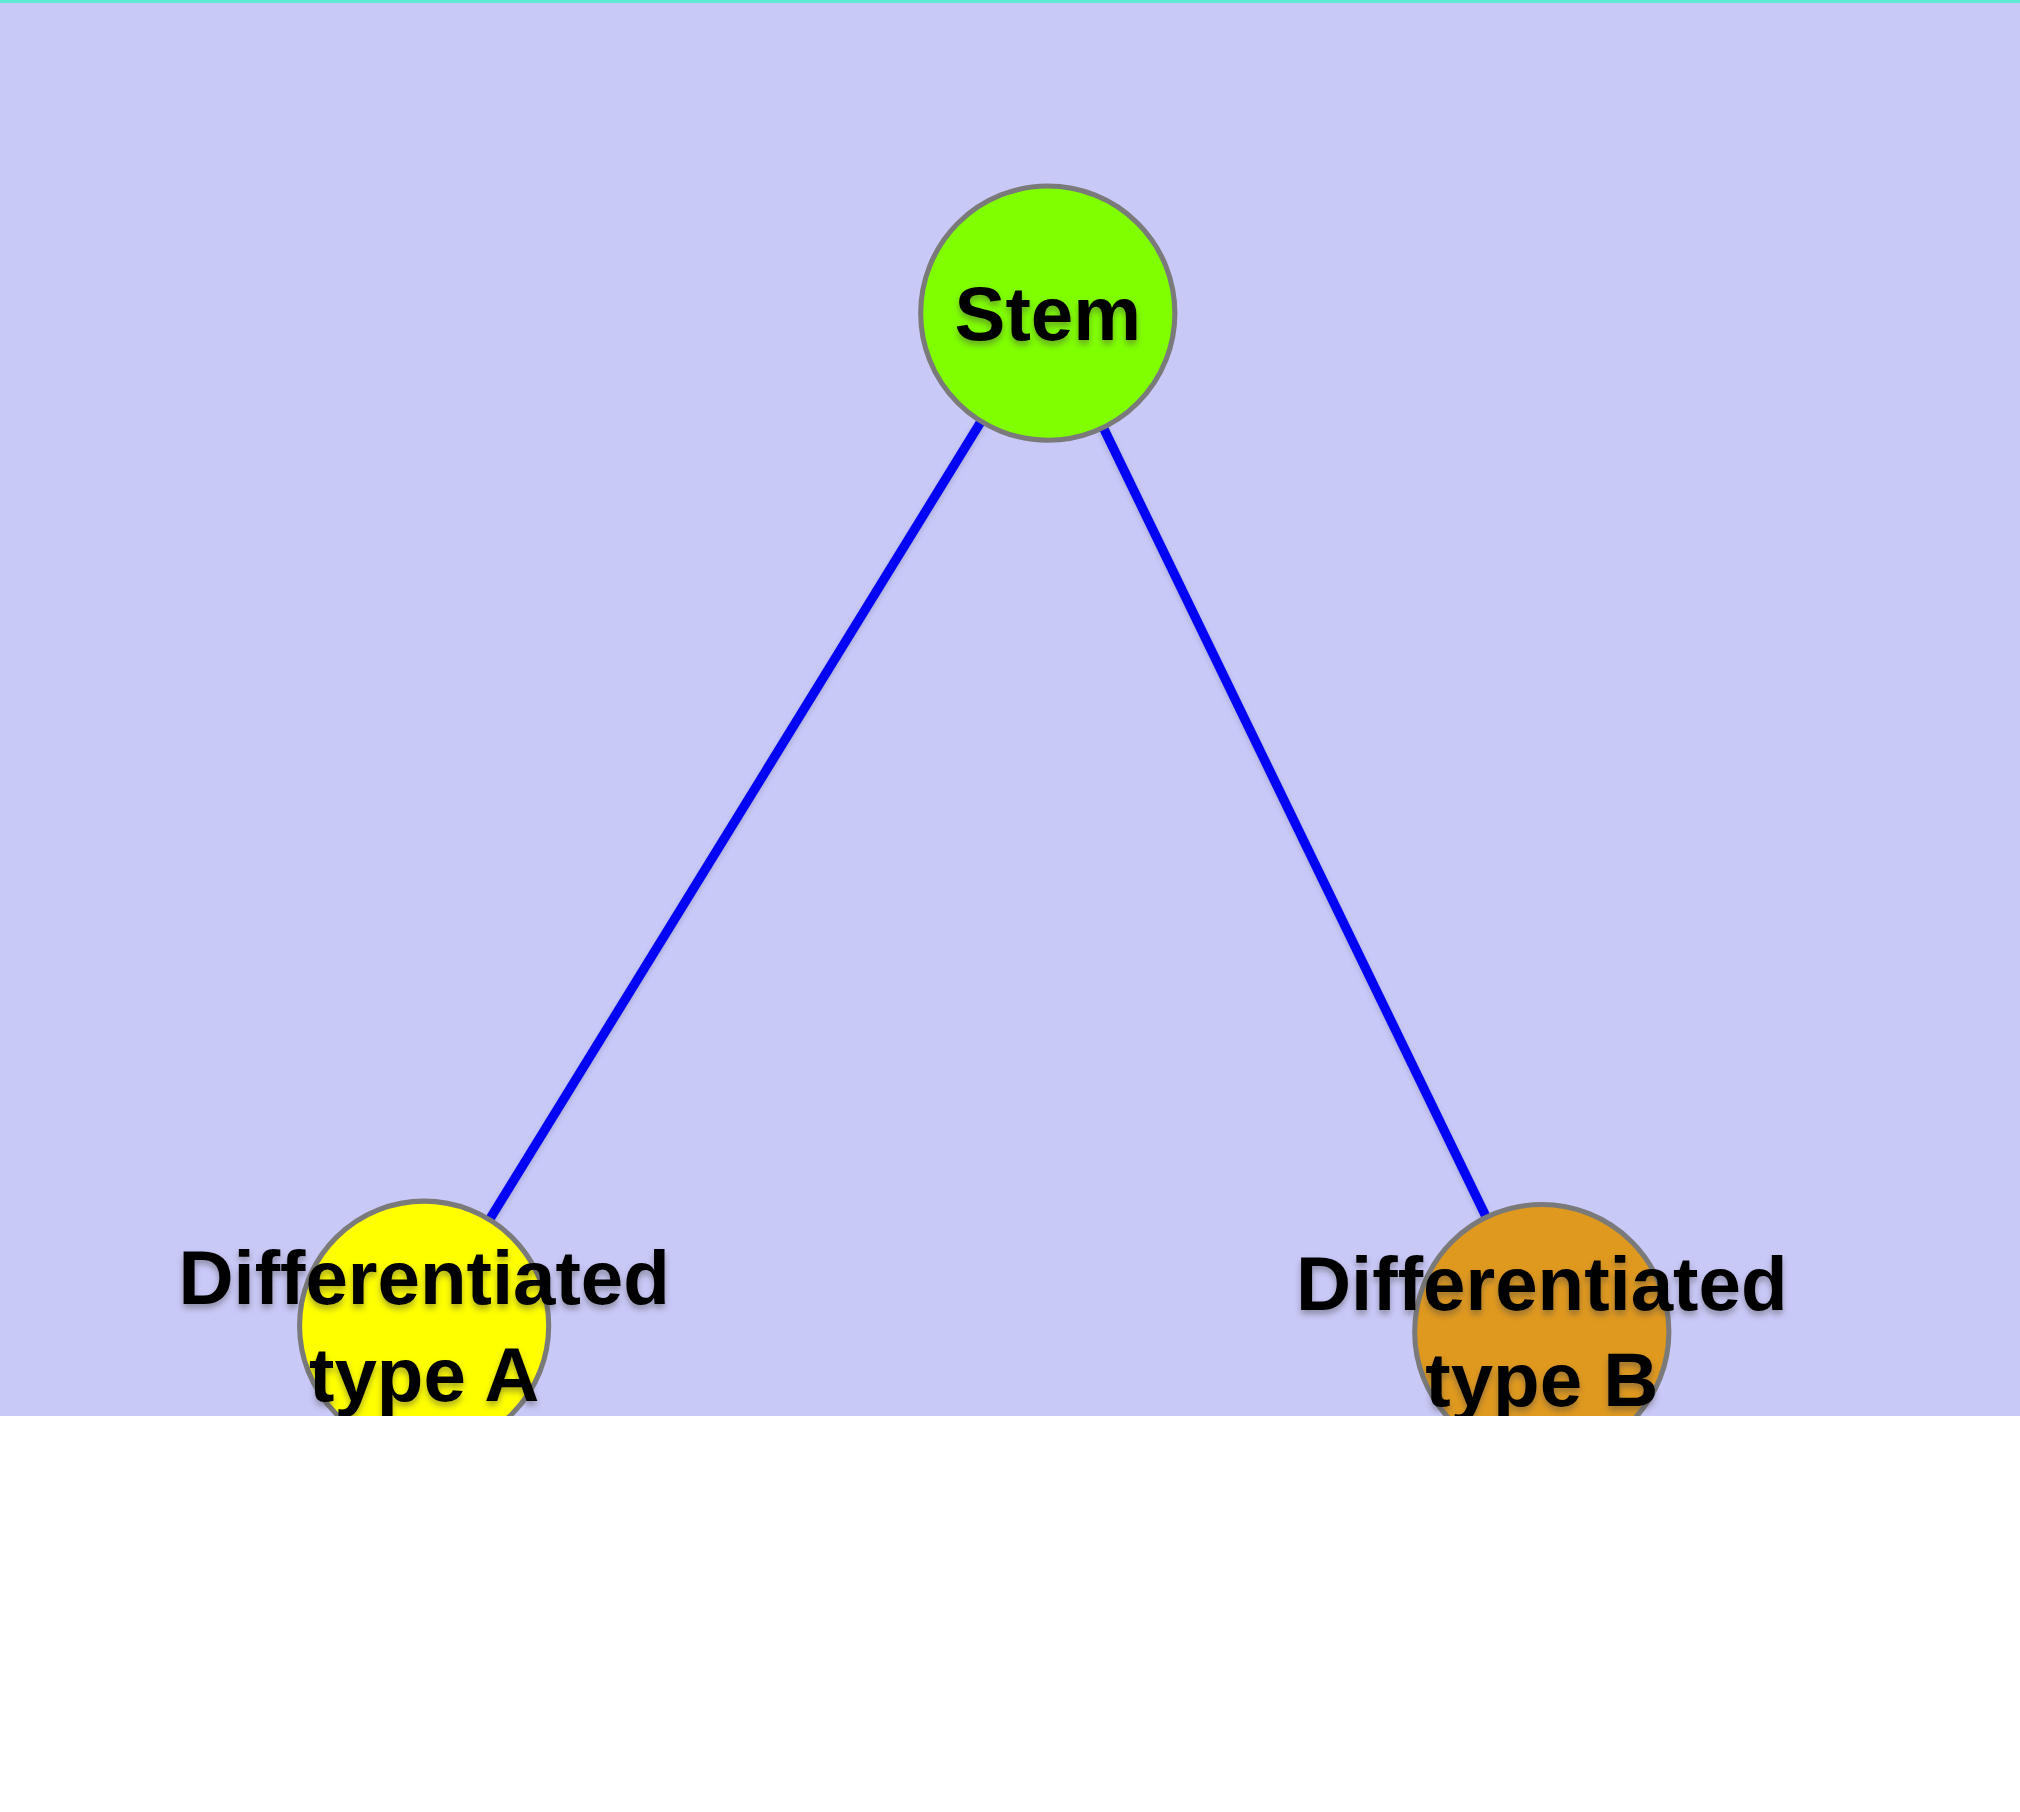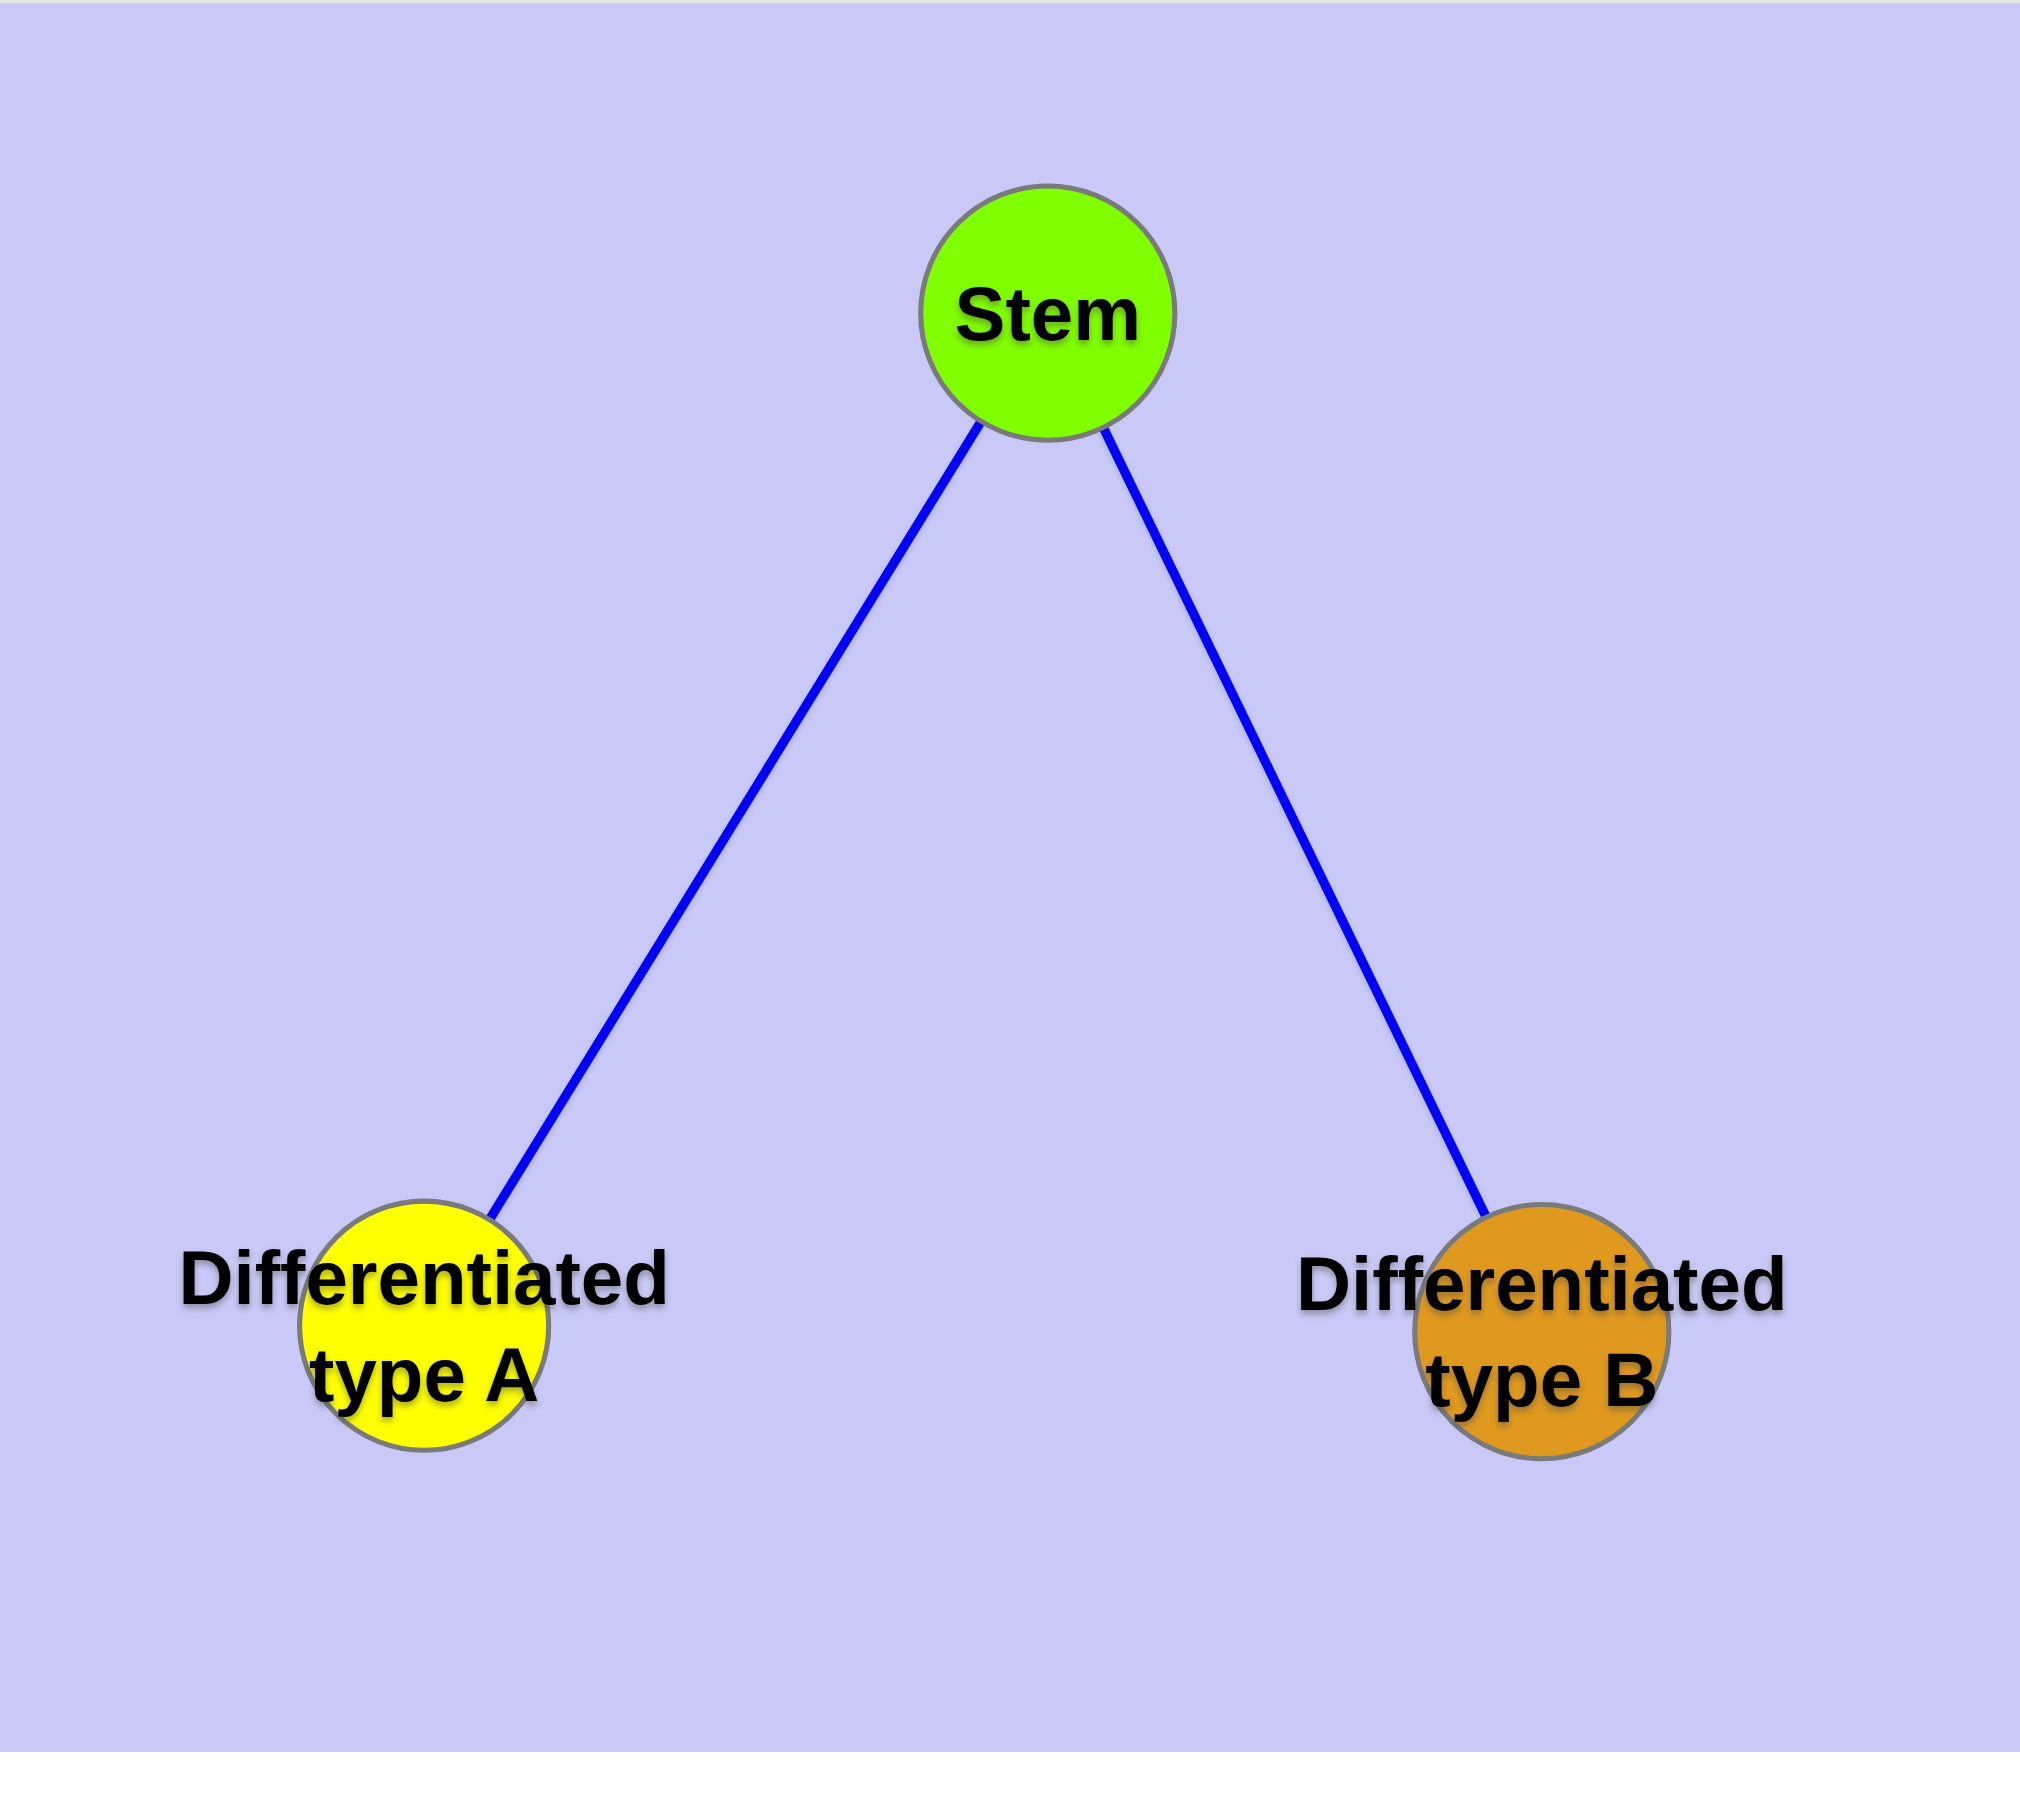--- a/index.html
+++ b/index.html
@@ -4,22 +4,22 @@
 <style>
   html, body {
     margin: 0;
     padding: 0;
     background: #ffffff;
     font-family: "Liberation Sans", "DejaVu Sans", sans-serif;
   }
   #canvas {
     position: relative;
     width: 2021px;
-    height: 1752px;
-    background: #e5e5e5;
+    height: 1416px;
+    background: #5eead4;
     overflow: hidden;
   }
   #plot-area {
     position: absolute;
     left: 0;
     top: 3.4px;
     width: 2021px;
     height: 1804px;
     
   }

